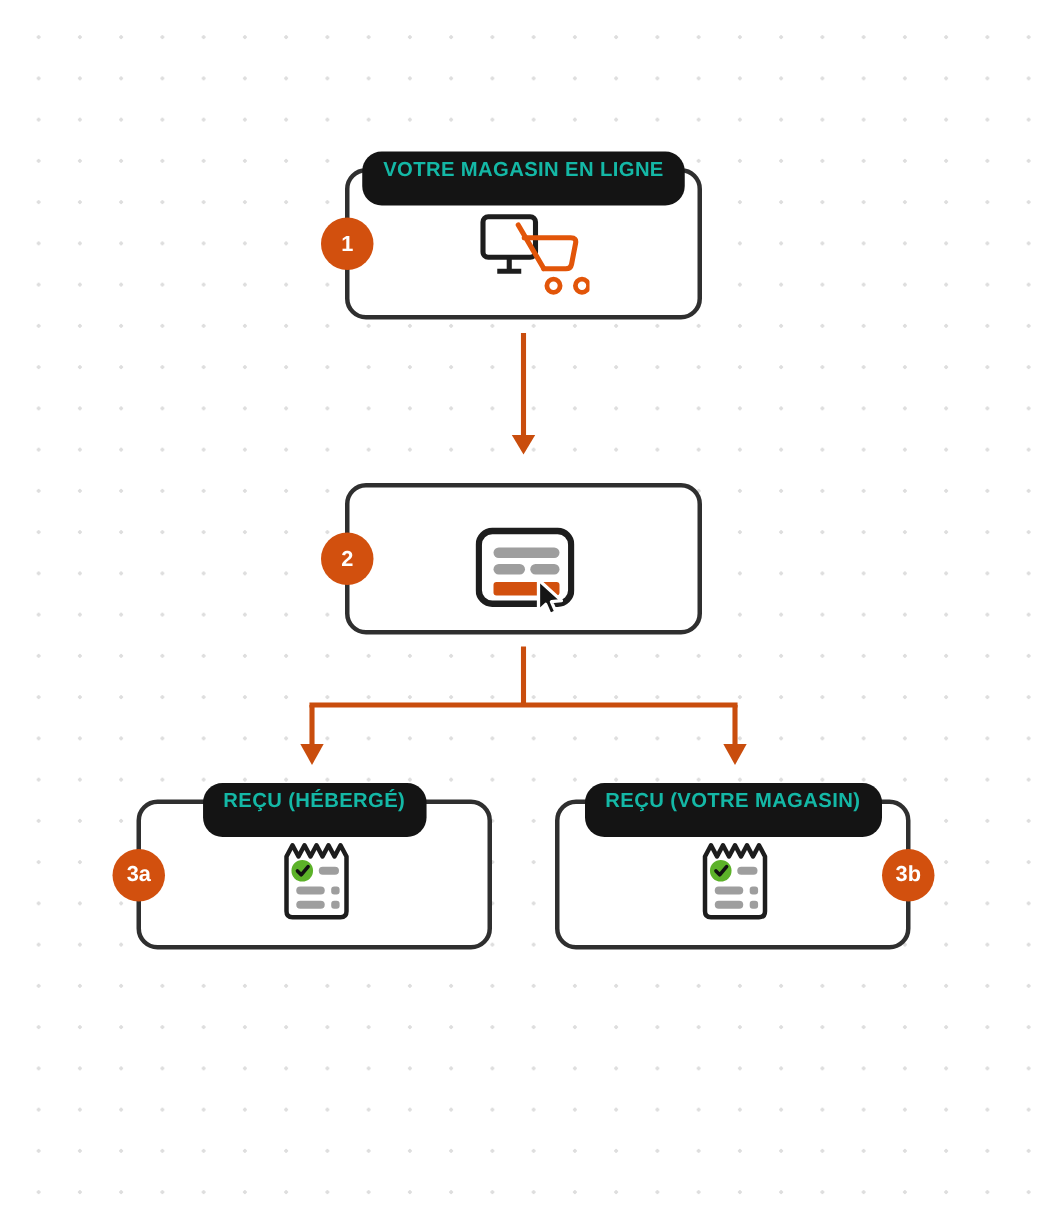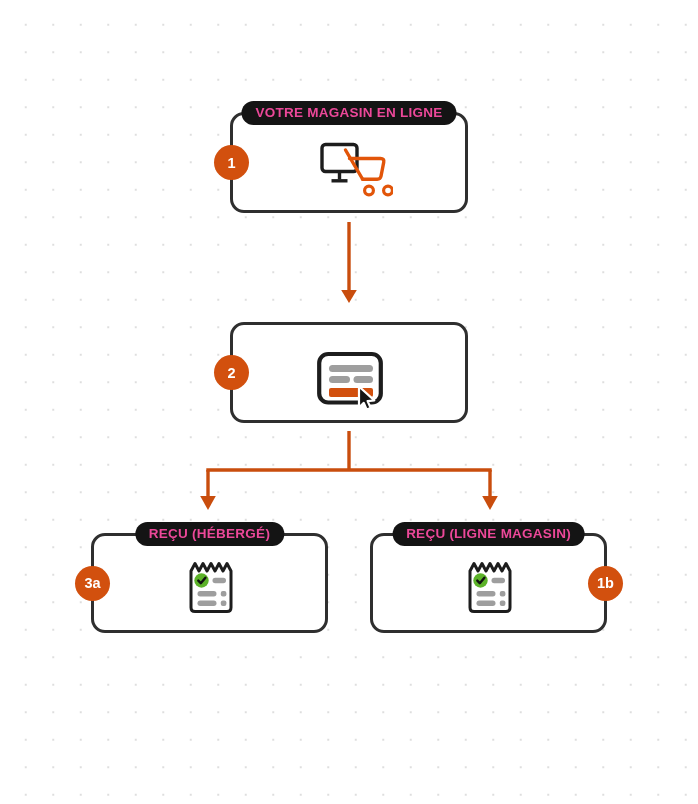--- a/index.html
+++ b/index.html
@@ -37,25 +37,25 @@
   }
   .node-1{left:230px;top:112px;width:238px;height:101px;}
   .node-2{left:230px;top:322px;width:238px;height:101px;}
   .node-3a{left:91px;top:533px;width:237px;height:100px;}
   .node-3b{left:370px;top:533px;width:237px;height:100px;}
   .pill{
     position:absolute;
     top:-14px;left:50%;
     transform:translateX(-50%);
     background:var(--pill);
-    color:#ec4899;
+    color:#14b8a6;
     font-size:13.5px;
     font-weight:700;
     line-height:24px;
-    height:24px;
+    height:36px;
     padding:0 14px;
     border-radius:13px;
     letter-spacing:.25px;
     white-space:nowrap;
     z-index:3;
   }
   .badge{
     position:absolute;
     width:35px;height:35px;
     top:50%;
@@ -131,22 +131,22 @@
       <path d="M9.3 21.6 L11.8 24.2 L16.4 18.7" fill="none" stroke="#111" stroke-width="2.4" stroke-linecap="round" stroke-linejoin="round"></path>
       <rect x="23.5" y="18.8" width="13.5" height="5.4" rx="2.7" fill="var(--gray)"></rect>
       <rect x="8.5" y="32" width="19" height="5.4" rx="2.7" fill="var(--gray)"></rect>
       <rect x="31.8" y="32" width="5.6" height="5.4" rx="2" fill="var(--gray)"></rect>
       <rect x="8.5" y="41.5" width="19" height="5.4" rx="2.7" fill="var(--gray)"></rect>
       <rect x="31.8" y="41.5" width="5.6" height="5.4" rx="2" fill="var(--gray)"></rect>
     </svg>
   </div>
 
   <div class="node node-3b">
-    <div class="pill">REÇU (LIGNE MAGASIN)</div>
-    <div class="badge badge-right">1b</div>
+    <div class="pill">REÇU (VOTRE MAGASIN)</div>
+    <div class="badge badge-right">3b</div>
     <svg class="icon icon-receipt" viewBox="0 0 44 55">
       <path d="M2 12 L6 4.5 L10 12 L14 4.5 L18 12 L22 4.5 L26 12 L30 4.5 L34 12 L38 4.5 L42 12 L42 48.5 Q42 52.5 38 52.5 L6 52.5 Q2 52.5 2 48.5 Z" fill="#fff" stroke="var(--ink)" stroke-width="3" stroke-linejoin="round"></path>
       <circle cx="12.5" cy="21.5" r="7.2" fill="var(--green)"></circle>
       <path d="M9.3 21.6 L11.8 24.2 L16.4 18.7" fill="none" stroke="#111" stroke-width="2.4" stroke-linecap="round" stroke-linejoin="round"></path>
       <rect x="23.5" y="18.8" width="13.5" height="5.4" rx="2.7" fill="var(--gray)"></rect>
       <rect x="8.5" y="32" width="19" height="5.4" rx="2.7" fill="var(--gray)"></rect>
       <rect x="31.8" y="32" width="5.6" height="5.4" rx="2" fill="var(--gray)"></rect>
       <rect x="8.5" y="41.5" width="19" height="5.4" rx="2.7" fill="var(--gray)"></rect>
       <rect x="31.8" y="41.5" width="5.6" height="5.4" rx="2" fill="var(--gray)"></rect>
     </svg>

